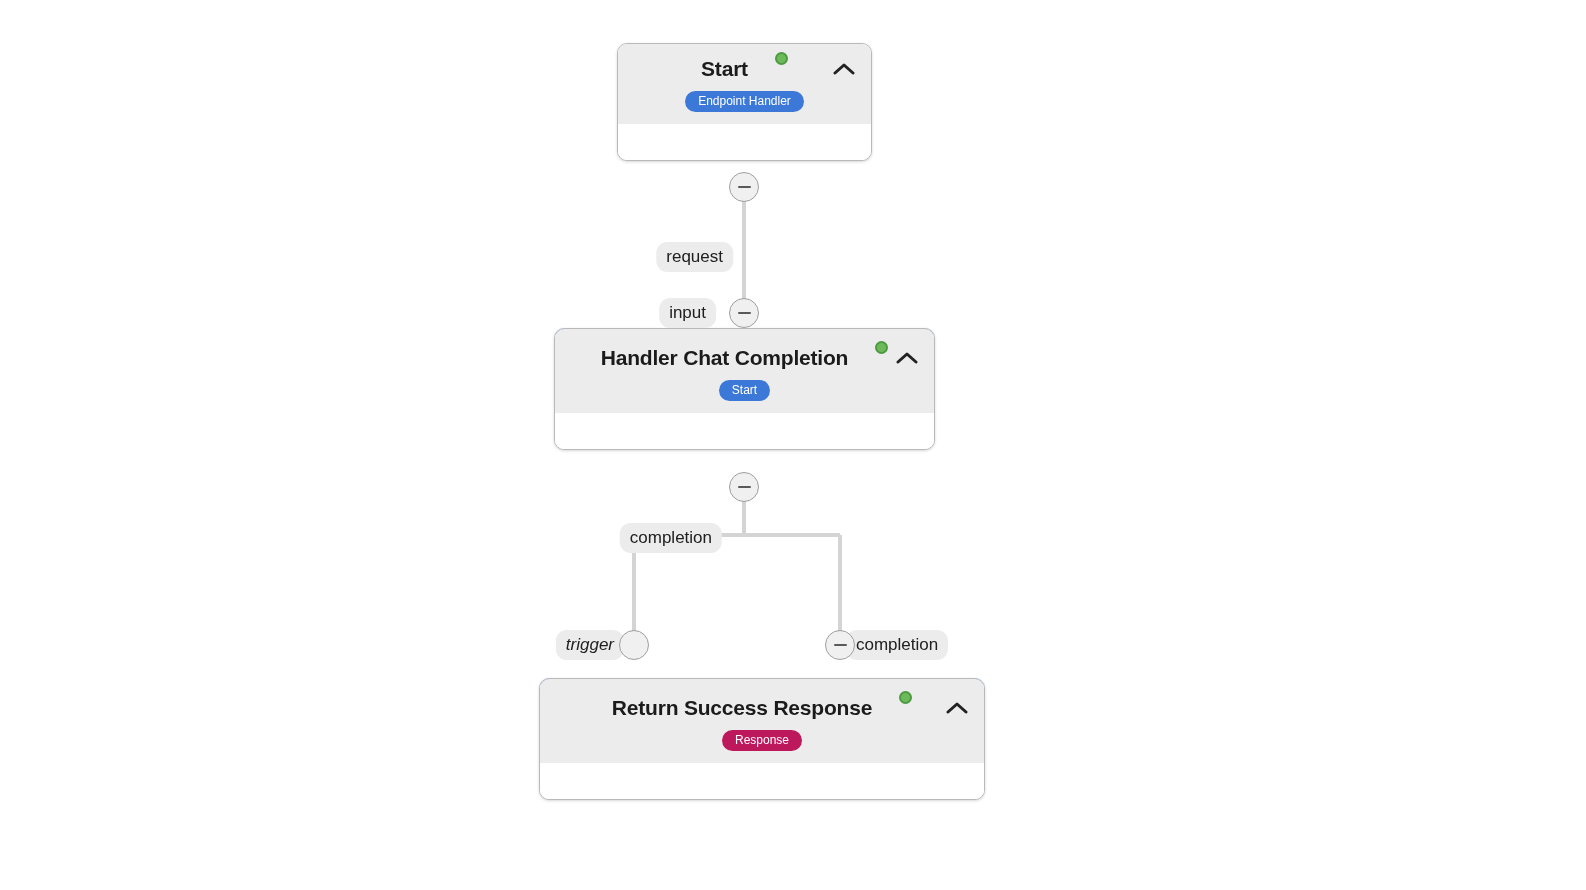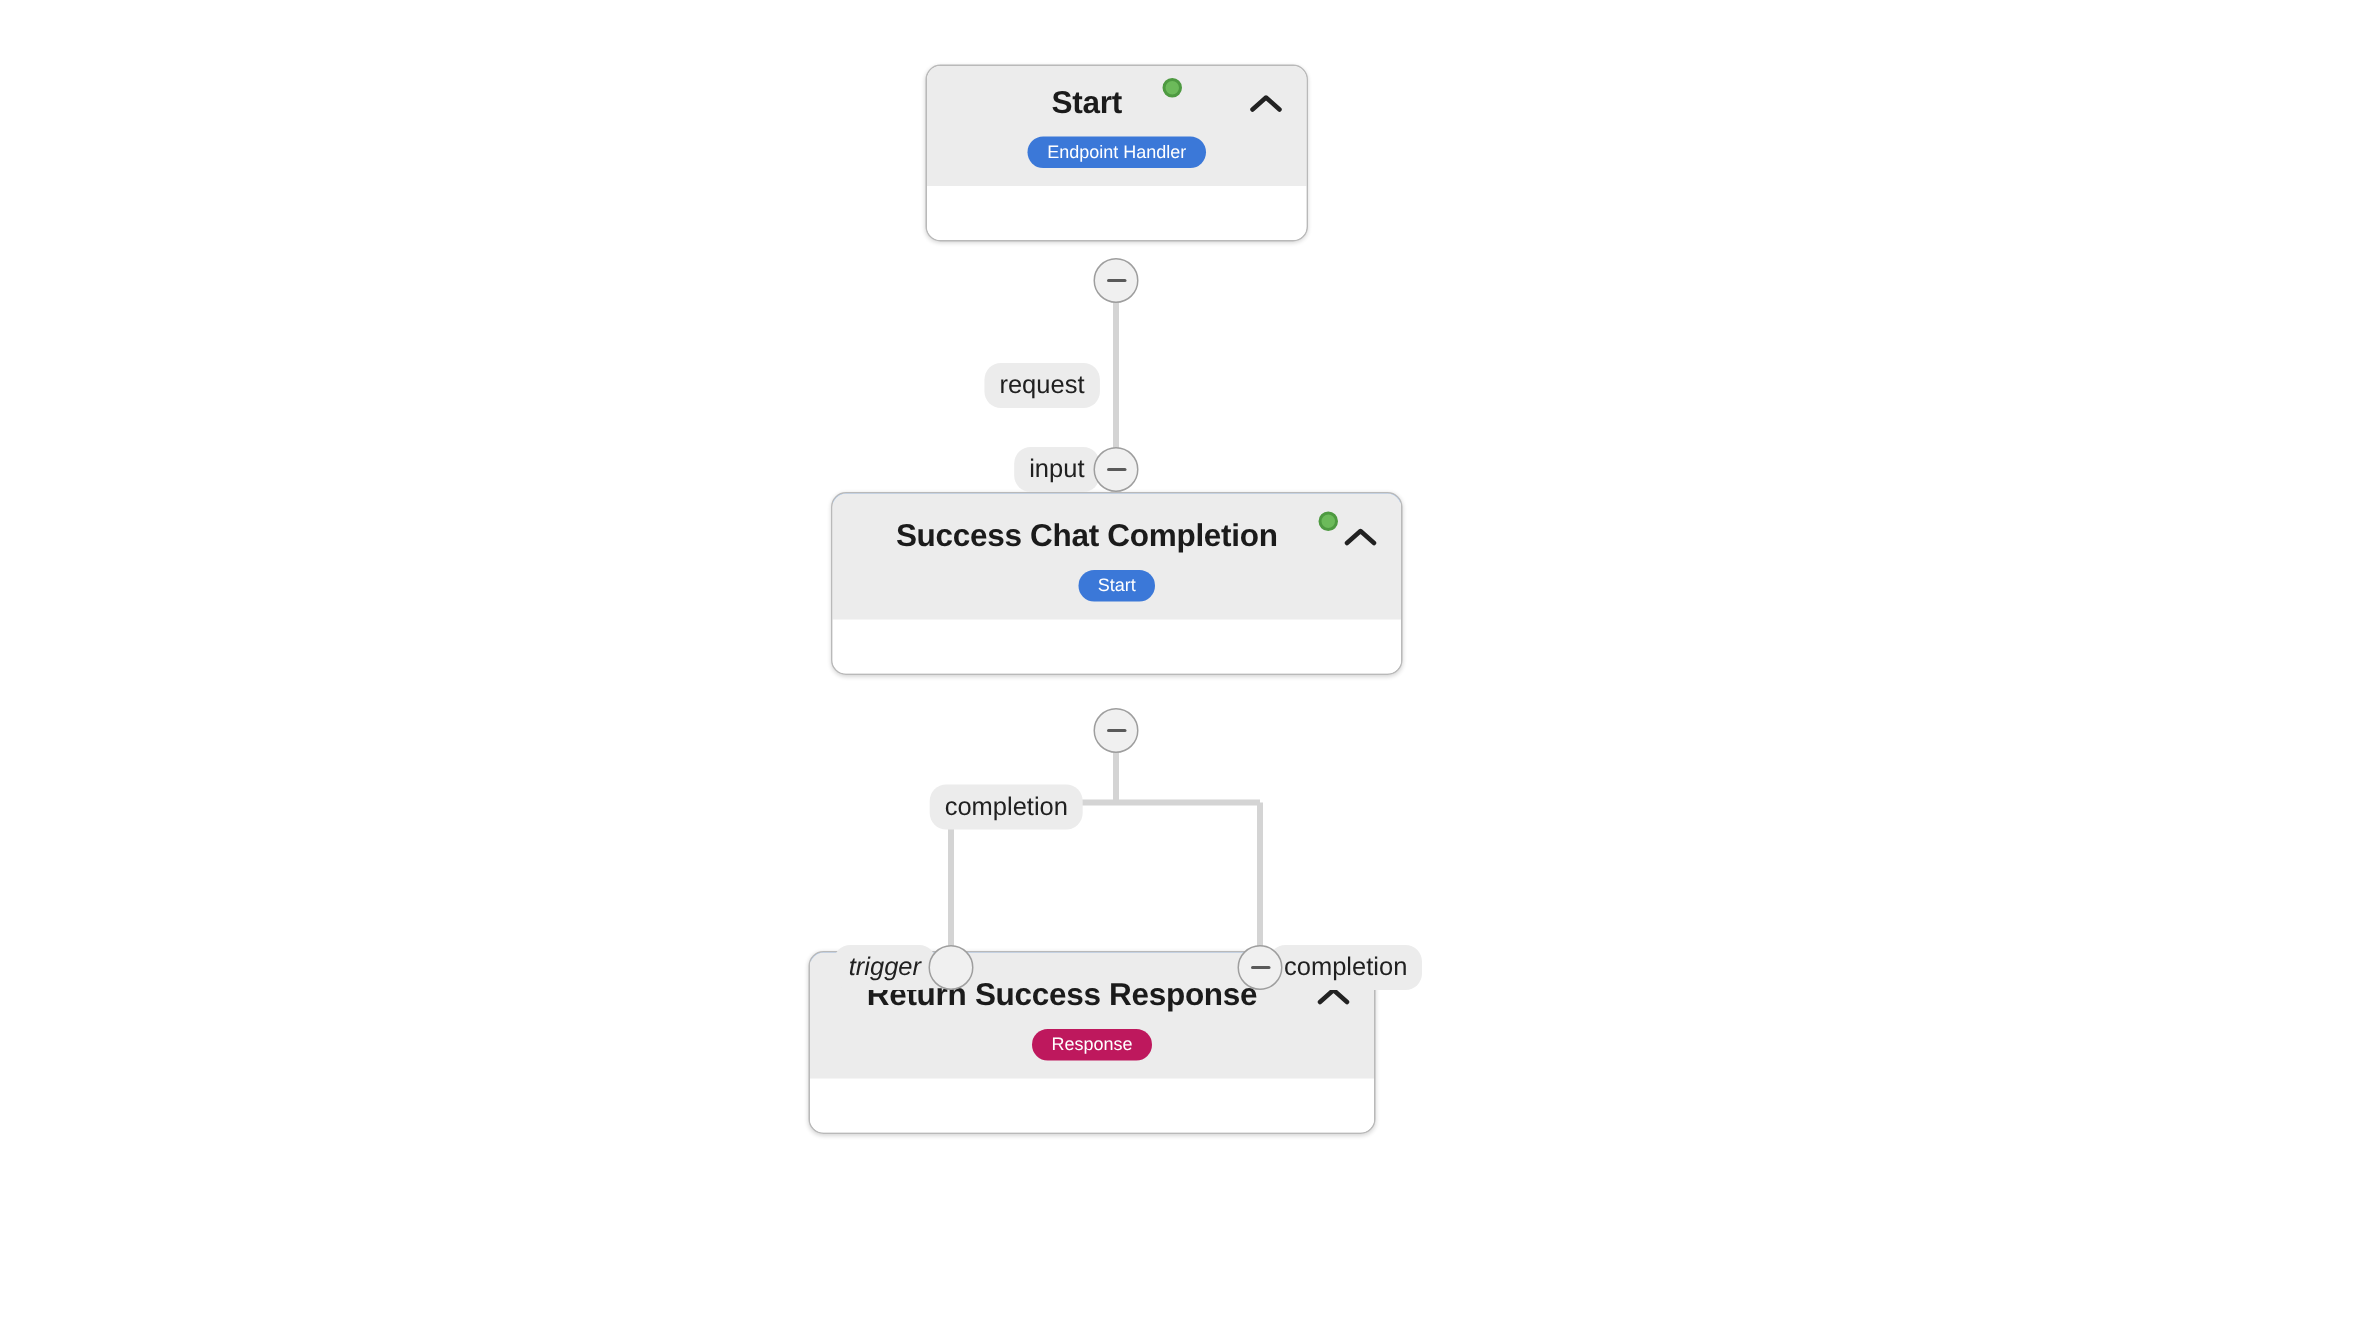--- a/index.html
+++ b/index.html
@@ -185,34 +185,34 @@
       </div>
       <span class="badge blue">Endpoint Handler</span>
     </div>
     <div class="body"></div>
   </div>
 
   <div class="node accented" style="left:554px; top:328px; width:381px;">
     <div class="accent"></div>
     <div class="header">
       <div class="title-row">
-        <span class="node-title">Success Chat Completion</span>
+        <span class="node-title">Handler Chat Completion</span>
         <span class="status-dot"></span>
         <span class="chevron">
           <svg width="22" height="14" viewBox="0 0 22 14">
             <polyline points="2,11 11,3 20,11" fill="none" stroke="#222222" stroke-width="3" stroke-linecap="round" stroke-linejoin="round"></polyline>
           </svg>
         </span>
       </div>
       <span class="badge blue">Start</span>
     </div>
     <div class="body"></div>
   </div>
 
-  <div class="node accented" style="left:539px; top:634px; width:378px;">
+  <div class="node accented" style="left:539px; top:678px; width:446px;">
     <div class="accent"></div>
     <div class="header">
       <div class="title-row">
         <span class="node-title">Return Success Response</span>
         <span class="status-dot"></span>
         <span class="chevron">
           <svg width="22" height="14" viewBox="0 0 22 14">
             <polyline points="2,11 11,3 20,11" fill="none" stroke="#222222" stroke-width="3" stroke-linecap="round" stroke-linejoin="round"></polyline>
           </svg>
         </span>
@@ -235,21 +235,21 @@
   </div>
 
   <div class="handle" style="left:619px; top:630px;"></div>
 
   <div class="handle" style="left:825px; top:630px;">
     <span class="minus"></span>
   </div>
 
   <div class="edge-label" style="left:733px; top:221px;">request</div>
 
-  <div class="edge-label" style="left:733px; top:277px;">input</div>
+  <div class="edge-label" style="left:716px; top:277px;">input</div>
 
   <div class="edge-label" style="left:722px; top:502px;">completion</div>
 
   <div class="edge-label" style="left:624px; top:609px;font-style:italic;">trigger</div>
 
   <div class="edge-label right-side" style="left:846px; top:609px;">completion</div>
 
 </div>
 
 </body></html>

